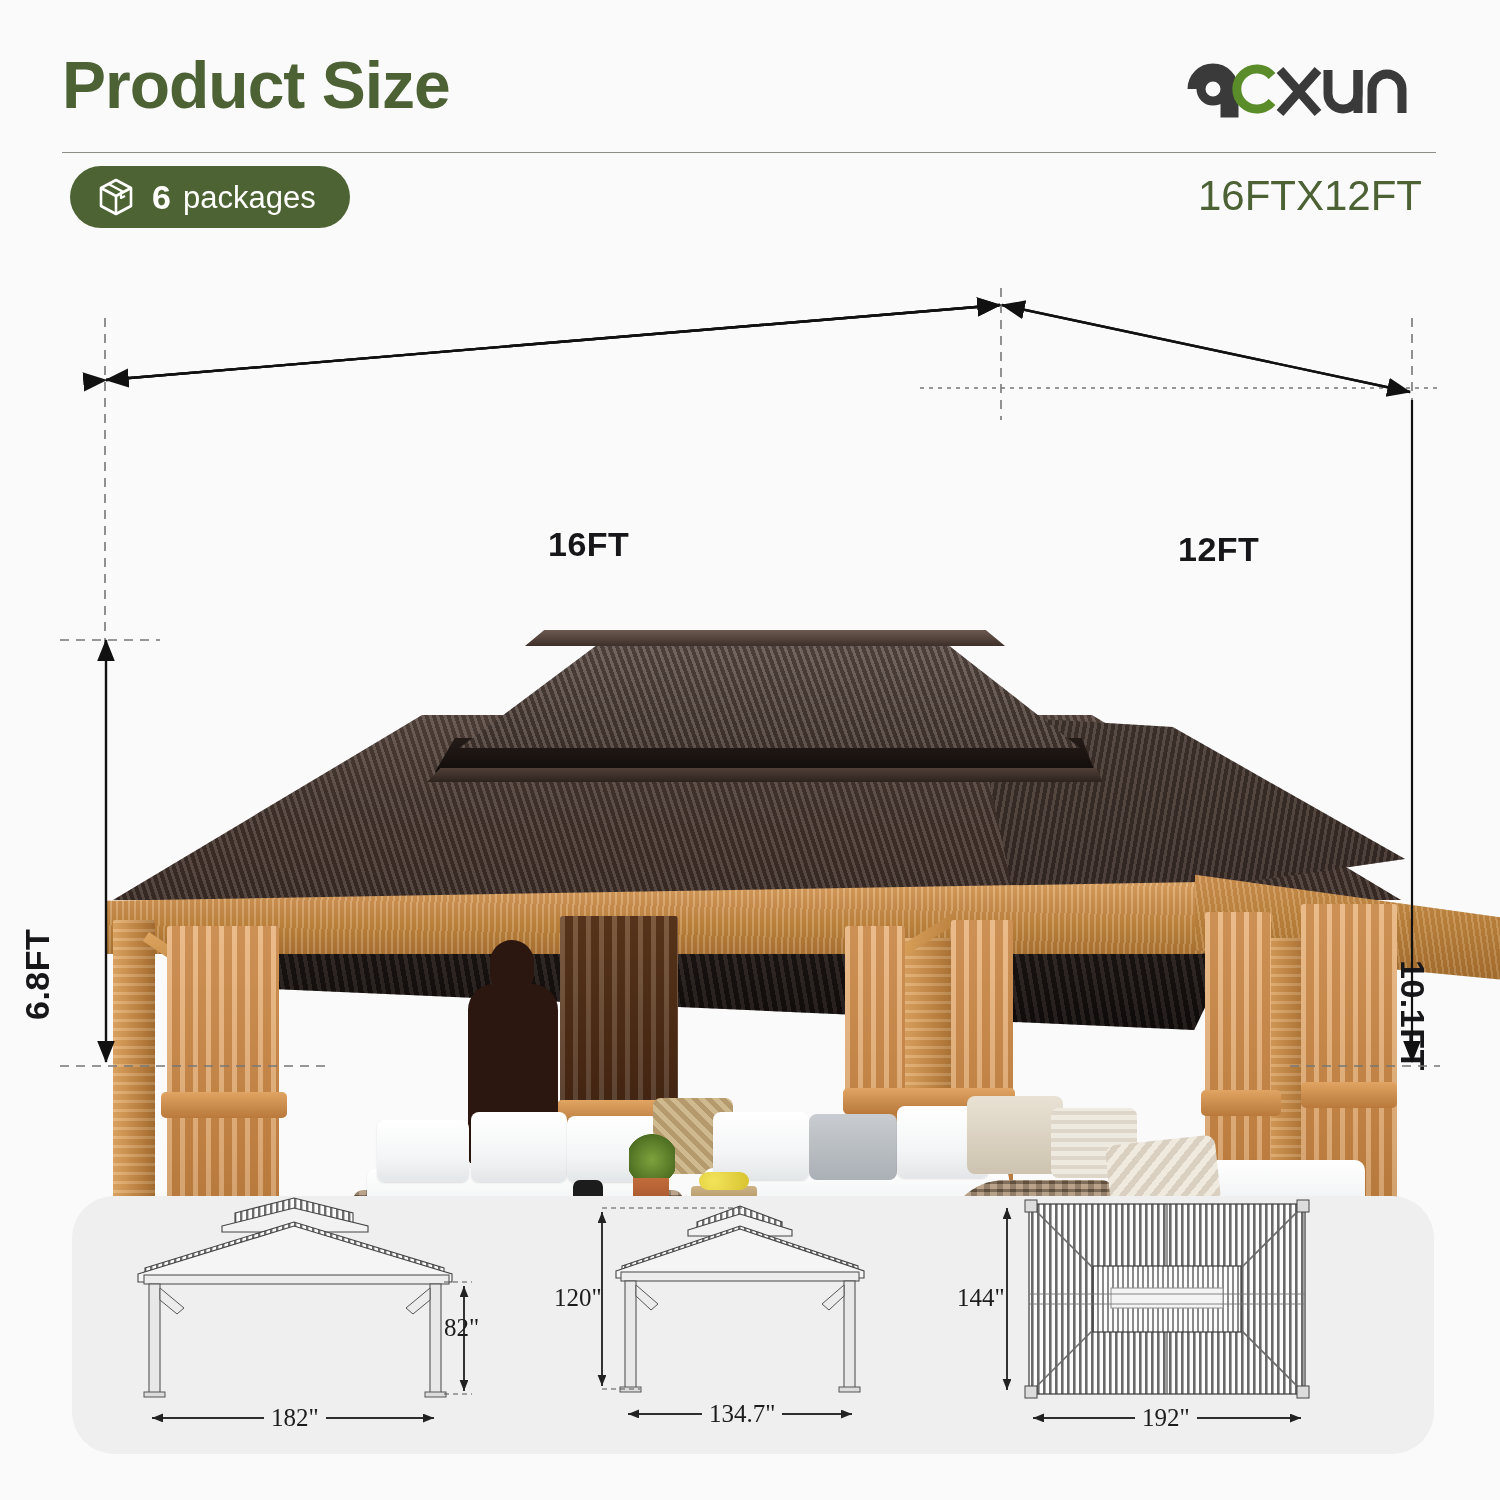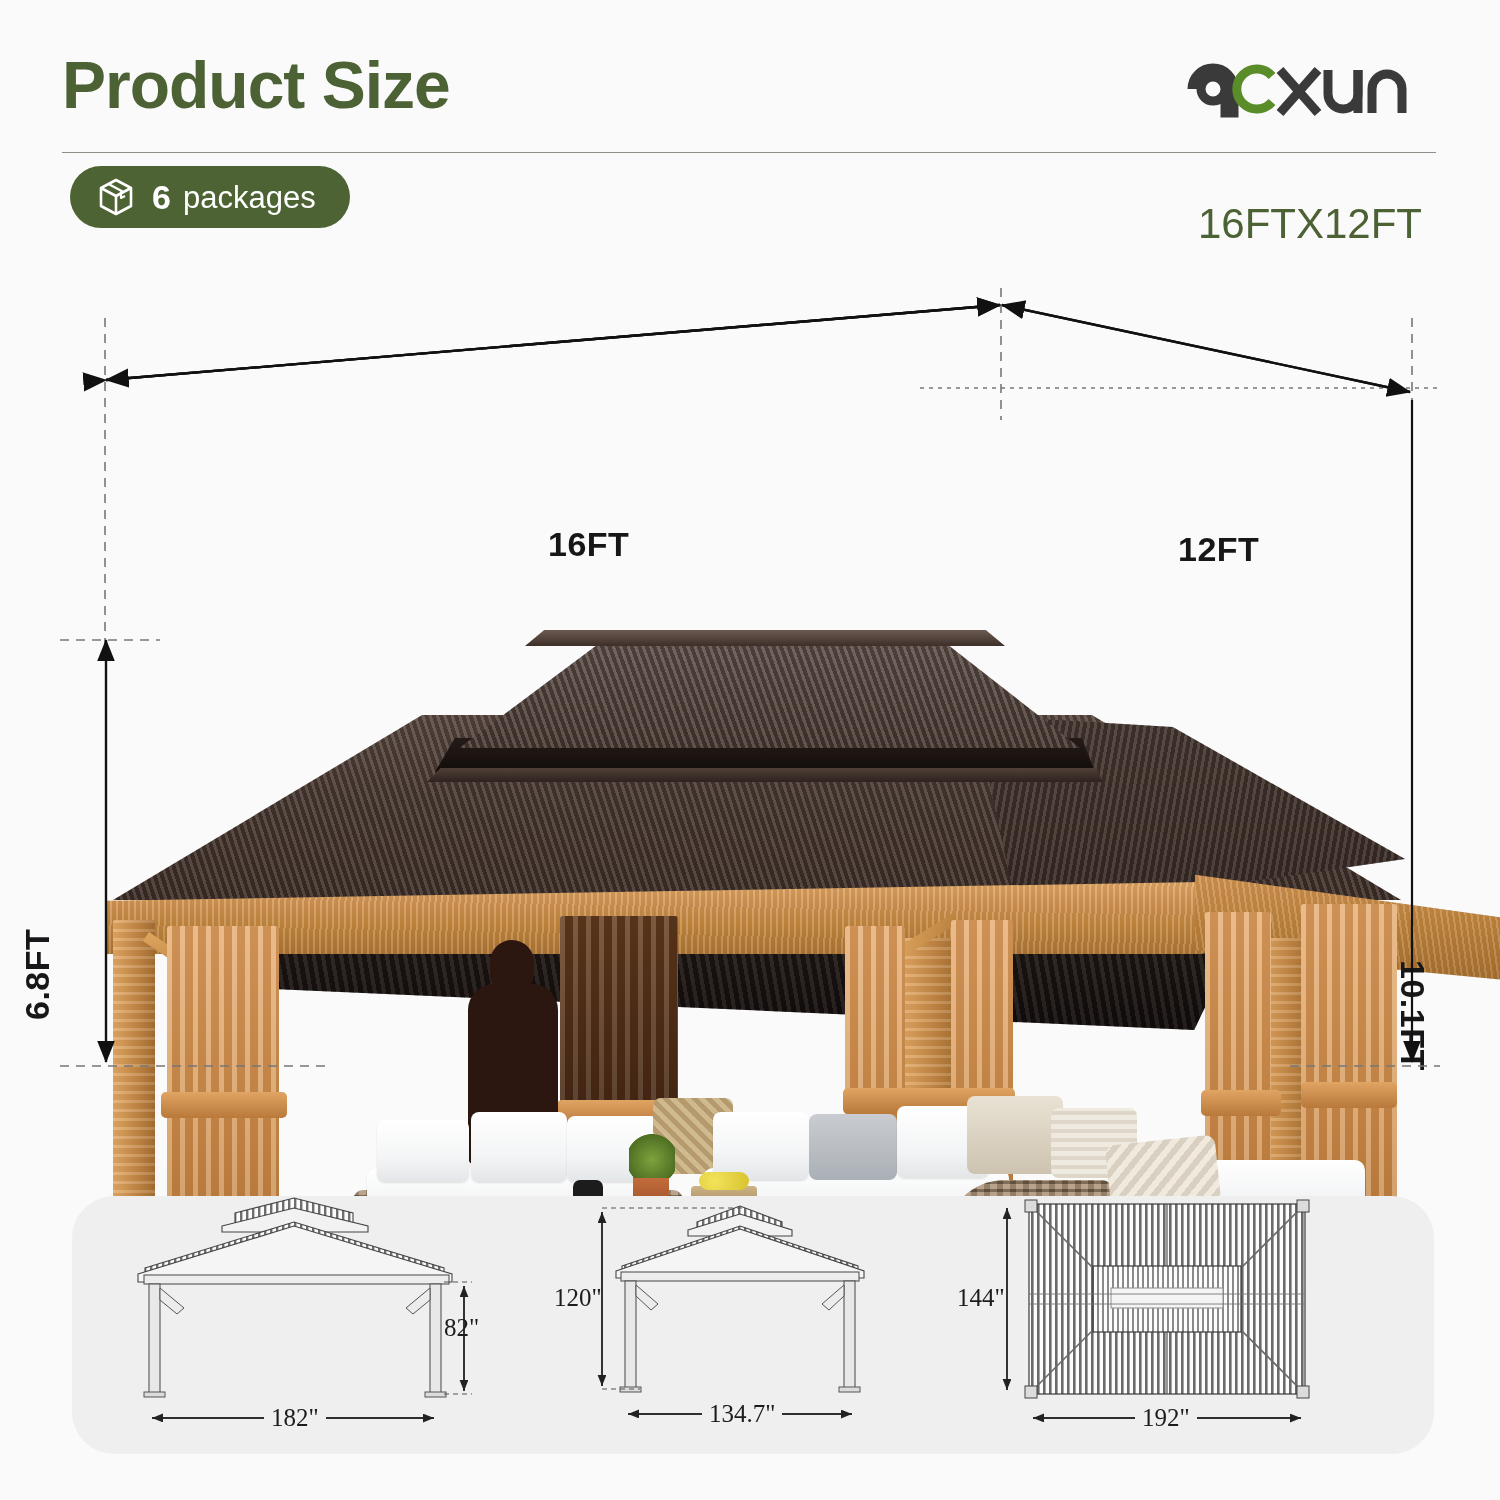--- a/index.html
+++ b/index.html
@@ -30,21 +30,21 @@
   .badge{
     position:absolute;left:70px;top:166px;
     height:62px;border-radius:31px;background:#4d6334;
     display:flex;align-items:center;gap:16px;
     padding:0 34px 0 26px;box-sizing:border-box;
   }
   .badge-num{font-size:34px;font-weight:bold;color:#ffffff;line-height:1;}
   .badge-txt{font-size:31px;color:#ffffff;line-height:1;margin-left:-4px;}
   .hdr-size{
     position:absolute;right:78px;top:172px;
-    font-size:42px;color:#4c6134;letter-spacing:0px;margin-top:28px;
+    font-size:42px;color:#4c6134;letter-spacing:0px;
   }
 
   
   .stage{position:absolute;left:0;top:240px;width:1392px;height:920px;}
 
   .dim-label{
     position:absolute;font-weight:bold;color:#17171a;
     font-size:34px;letter-spacing:0.5px;white-space:nowrap;
   }
   .lbl-16{left:548px;top:285px;}

